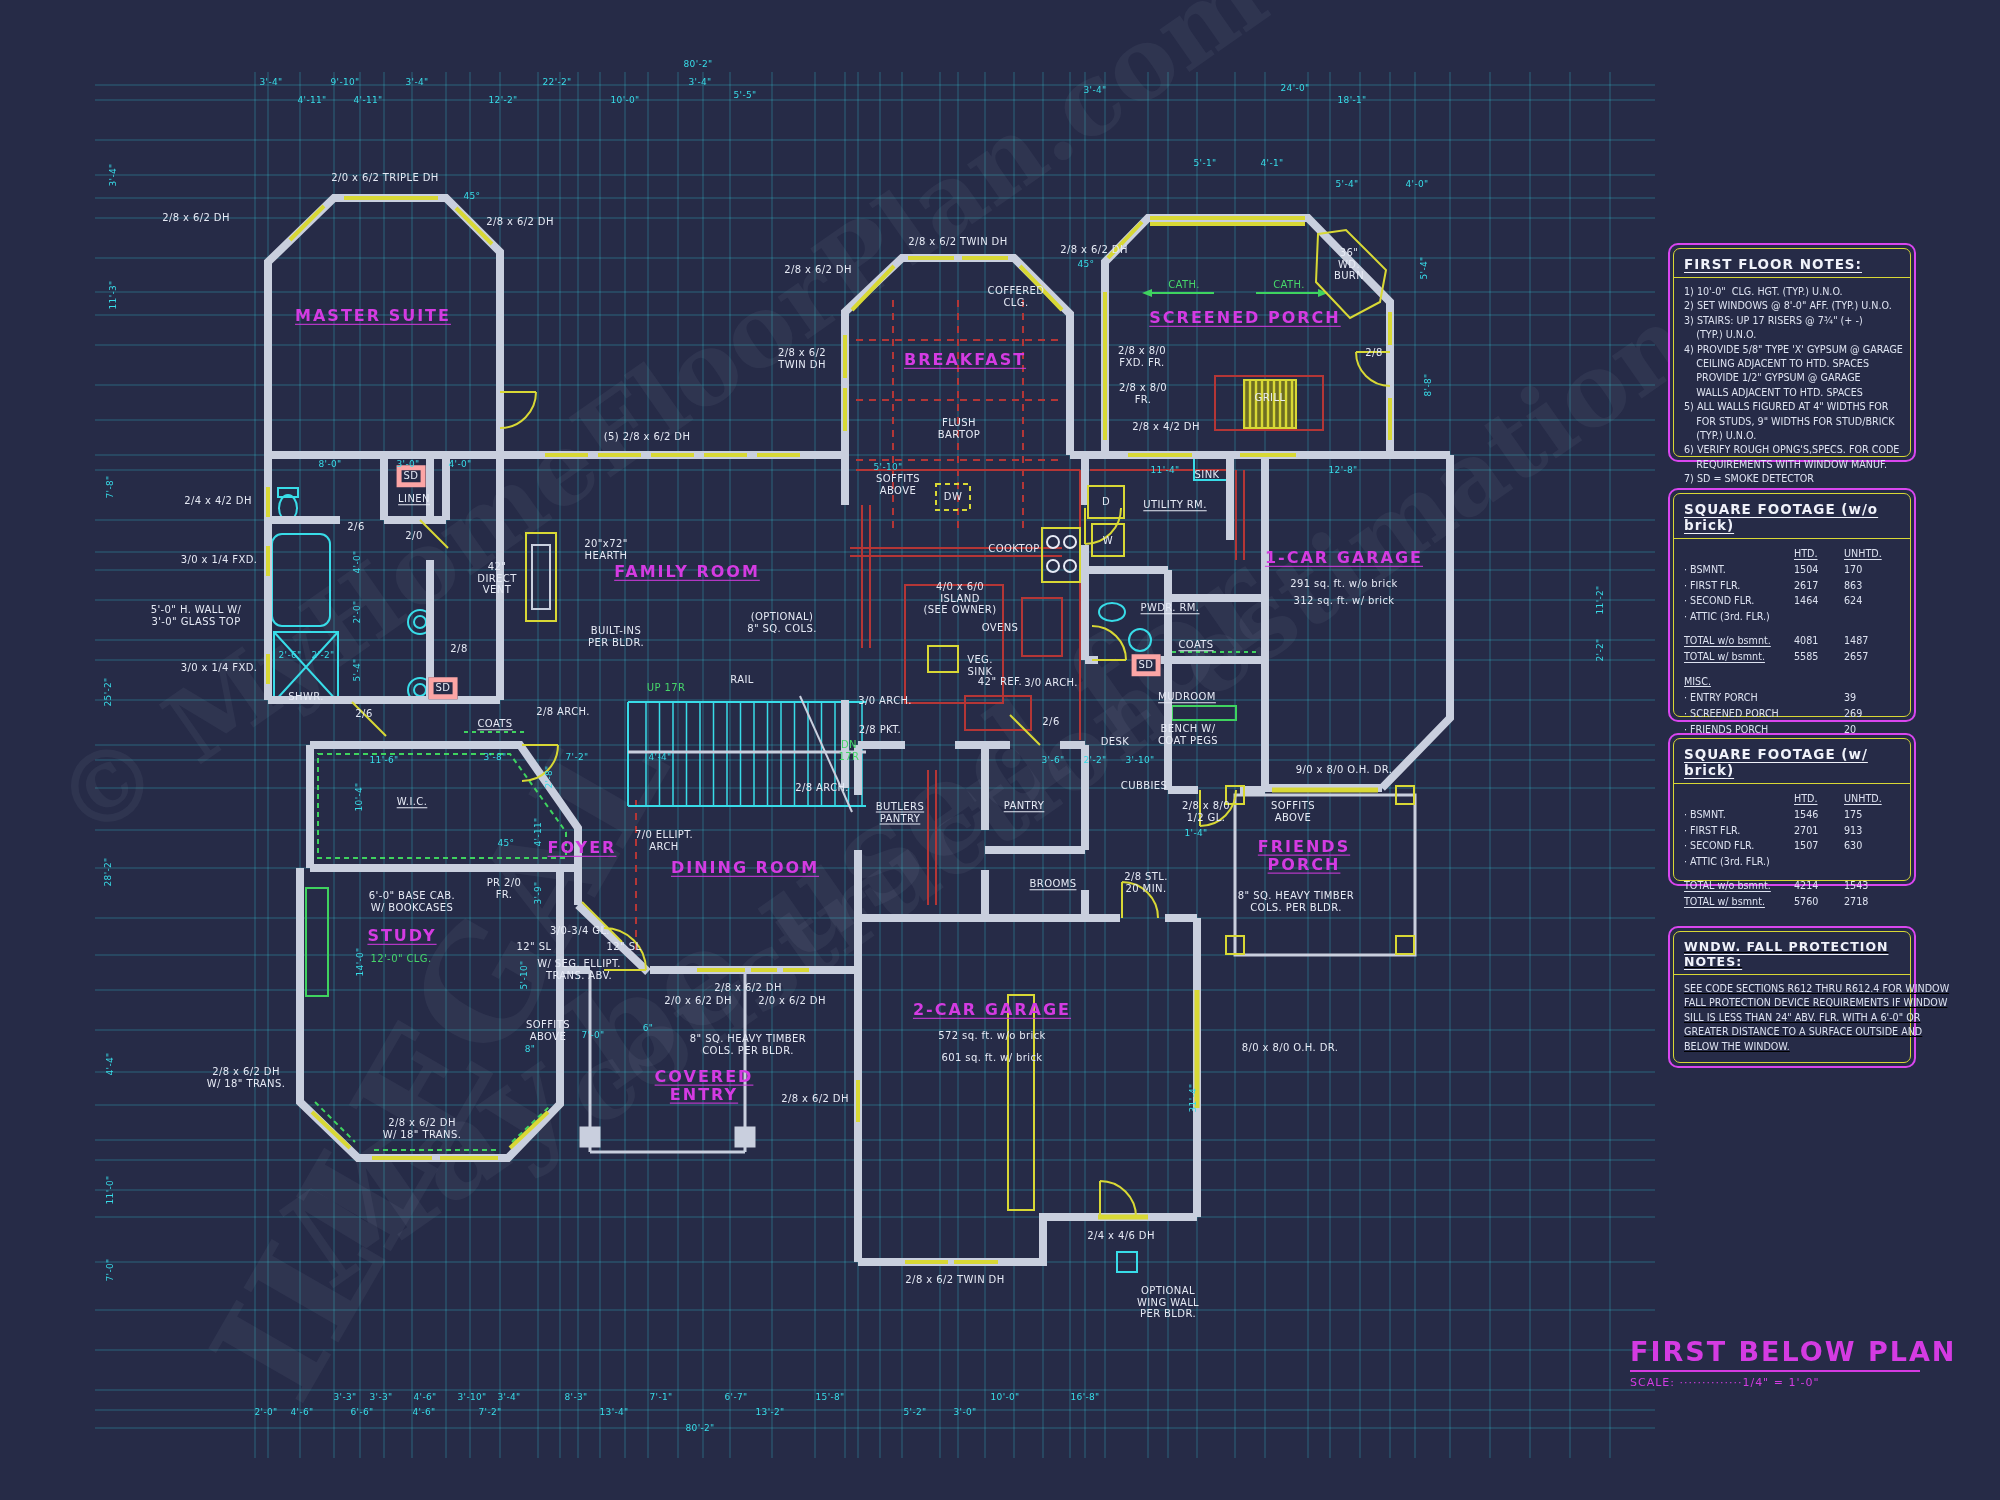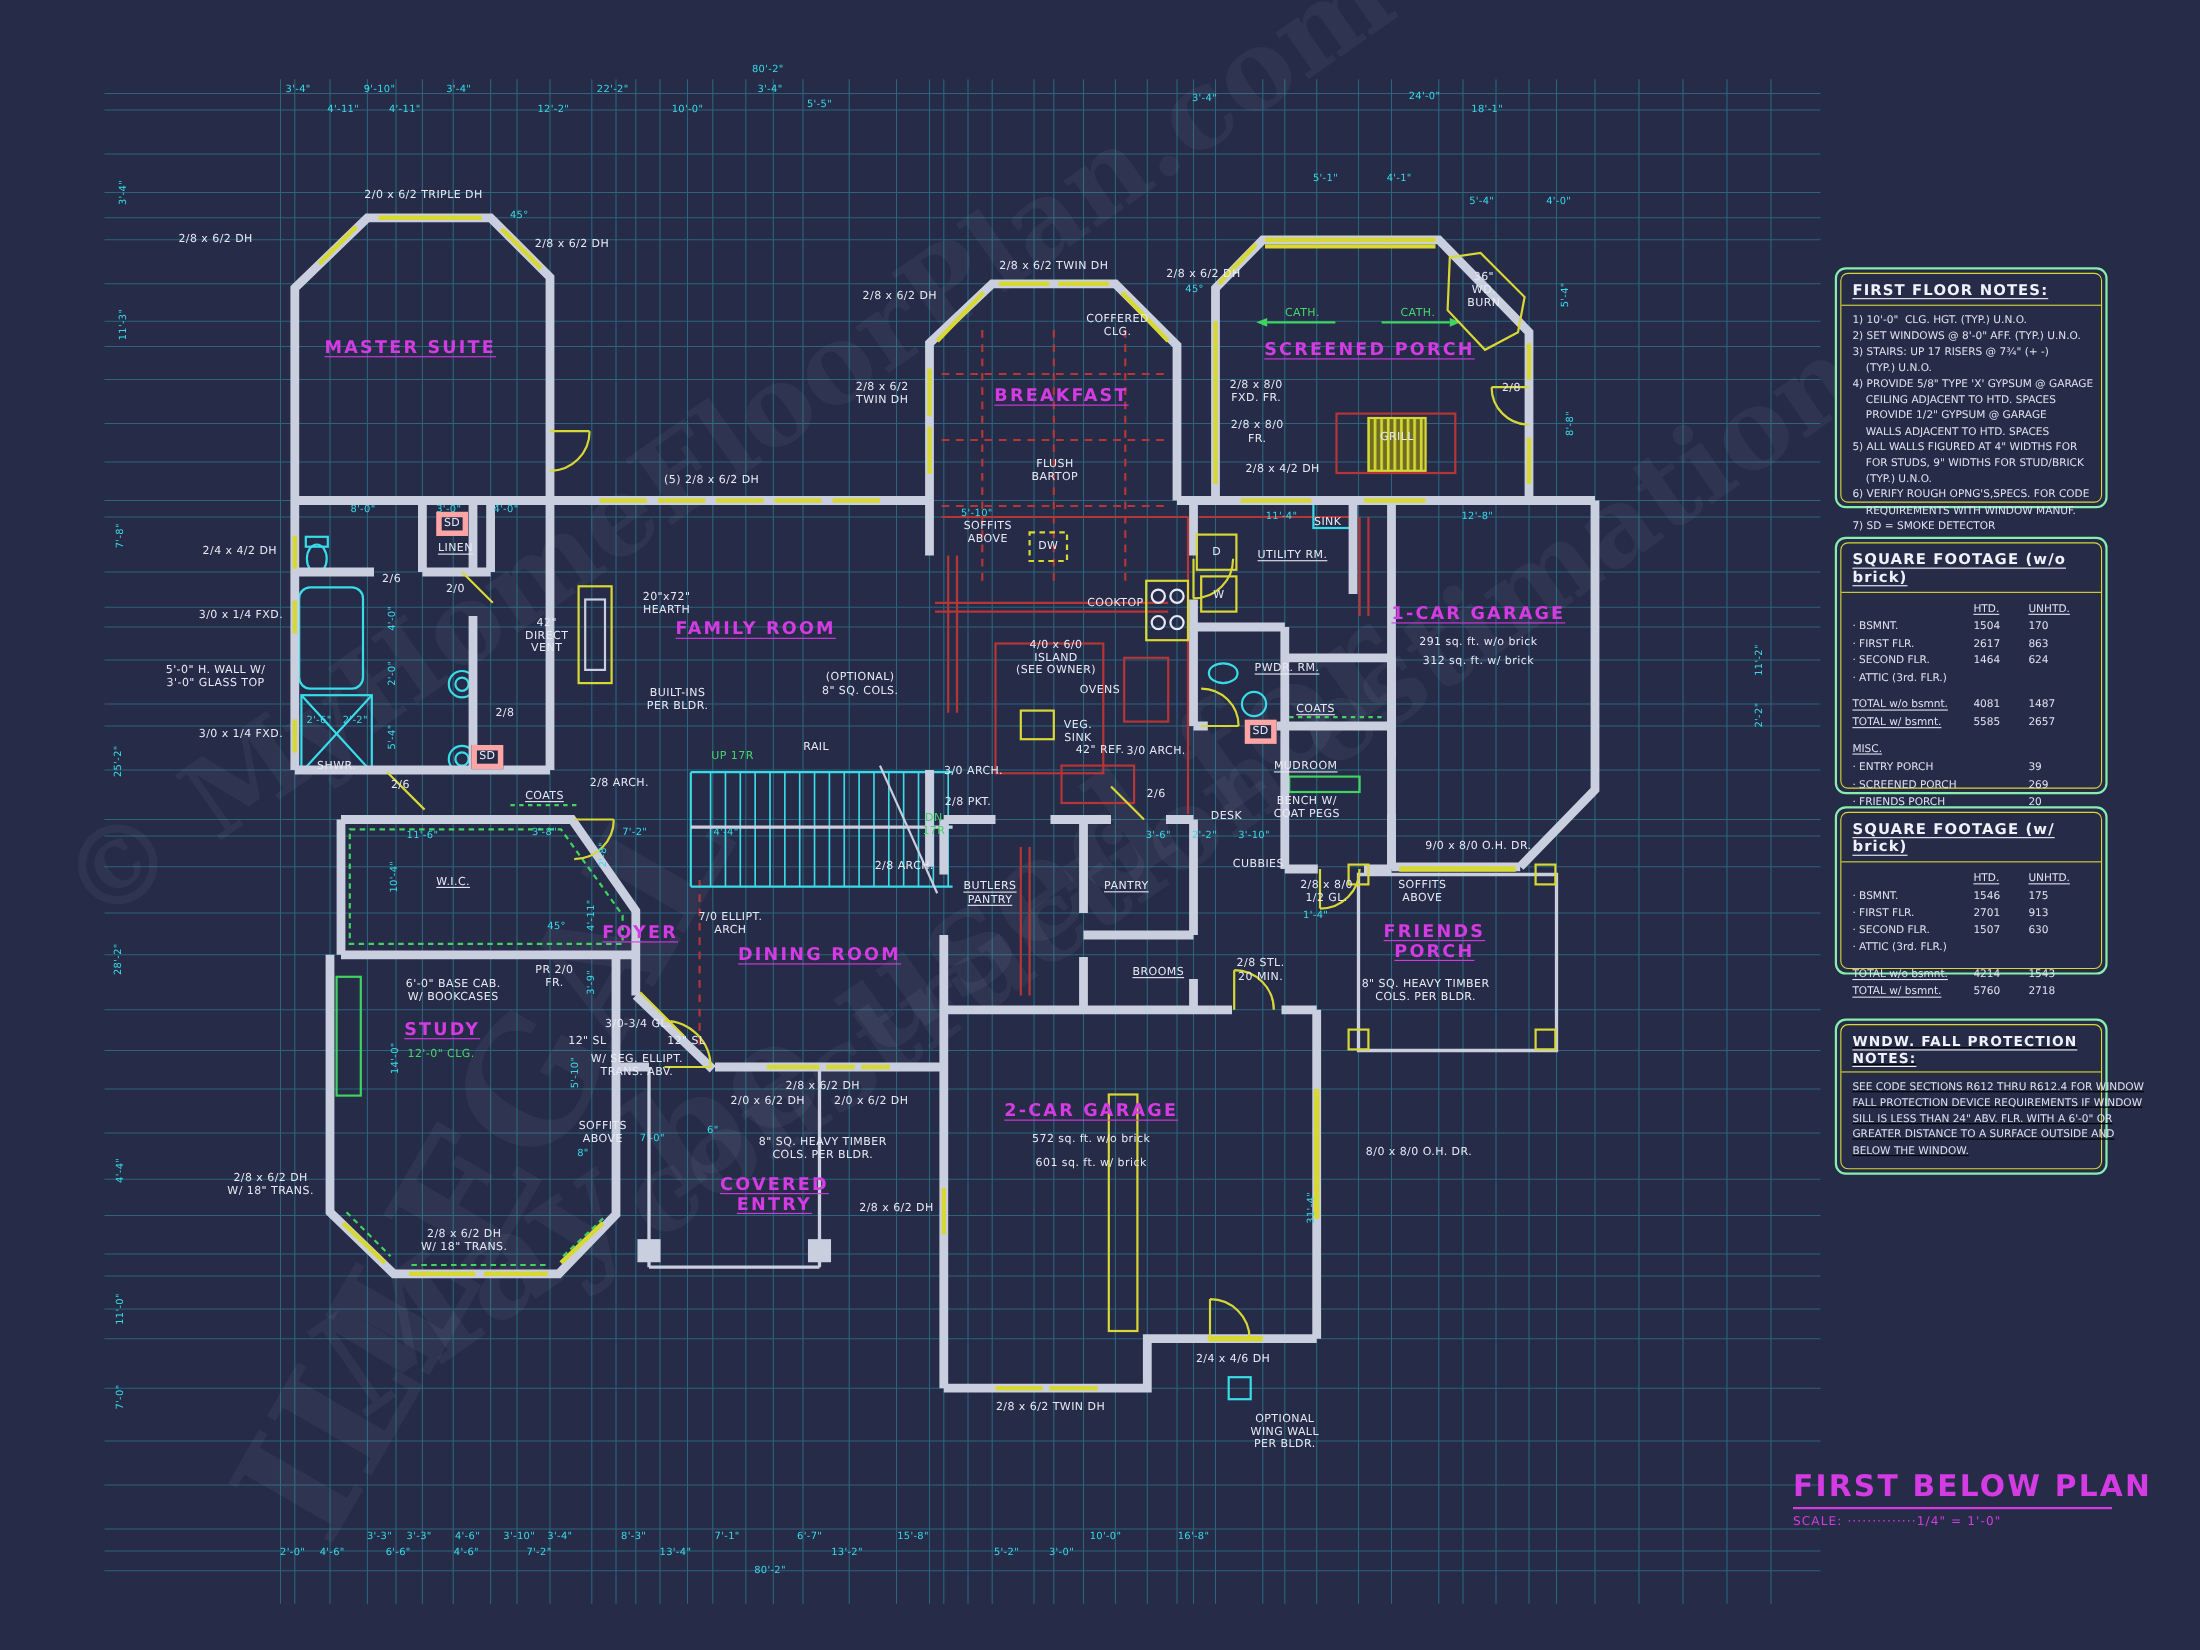--- a/index.html
+++ b/index.html
@@ -13,21 +13,21 @@
             text-underline-offset:3px;font-weight:bold;}
   .lbl-w{color:#e6eaf5;font-size:10px;letter-spacing:.4px;}
   .lbl-w.u{text-decoration:underline;text-underline-offset:2px;}
   .lbl-w.bx{border:5px solid #fca5a5;padding:0 2px;background:#262b47;}
   .lbl-g{color:#46d56a;font-size:10px;letter-spacing:.4px;}
   .lbl-d{color:#38dce8;font-size:9px;letter-spacing:.3px;}
   .lbl-d.v{transform:translate(-50%,-50%) rotate(-90deg);}
   .wm{position:absolute;transform:translate(-50%,-50%) rotate(-35deg);color:rgba(210,216,240,0.06);
       font-family:"DejaVu Serif",serif;font-weight:bold;white-space:nowrap;pointer-events:none;}
   
-  .panel{position:absolute;border:2px solid #86efac;border-radius:10px;padding:3px;background:#262b47;}
+  .panel{position:absolute;border:2px solid #d946ef;border-radius:10px;padding:3px;background:#262b47;}
   .panel-in{border:1.5px solid #d8d835;border-radius:7px;padding:7px 10px 9px;height:calc(100% - 18px);}
   .p-title{color:#f0f2fa;font-size:13.5px;letter-spacing:1px;text-decoration:underline;
            text-underline-offset:3px;font-weight:bold;}
   .p-rule{border-top:1.5px solid #d8d835;margin:5px -10px 7px;}
   .p-line{color:#dde2f0;font-size:9.6px;line-height:1.5;white-space:pre;}
   .sq-head,.sq-row,.sq-misc-row{display:grid;grid-template-columns:1fr 50px 56px;color:#dde2f0;
            font-size:9.6px;line-height:1.65;}
   .sq-head span{text-decoration:underline;text-underline-offset:2px;}
   .sq-tot .sq-l{text-decoration:underline;text-underline-offset:2px;}
   .sq-misc-title{color:#dde2f0;font-size:9.6px;text-decoration:underline;margin-top:8px;line-height:1.8;}

